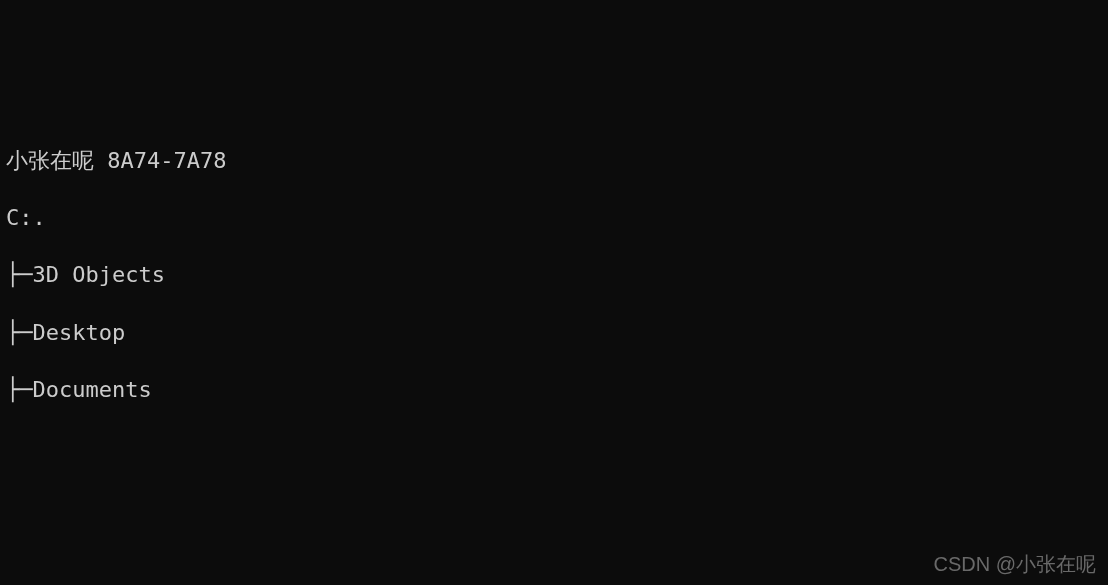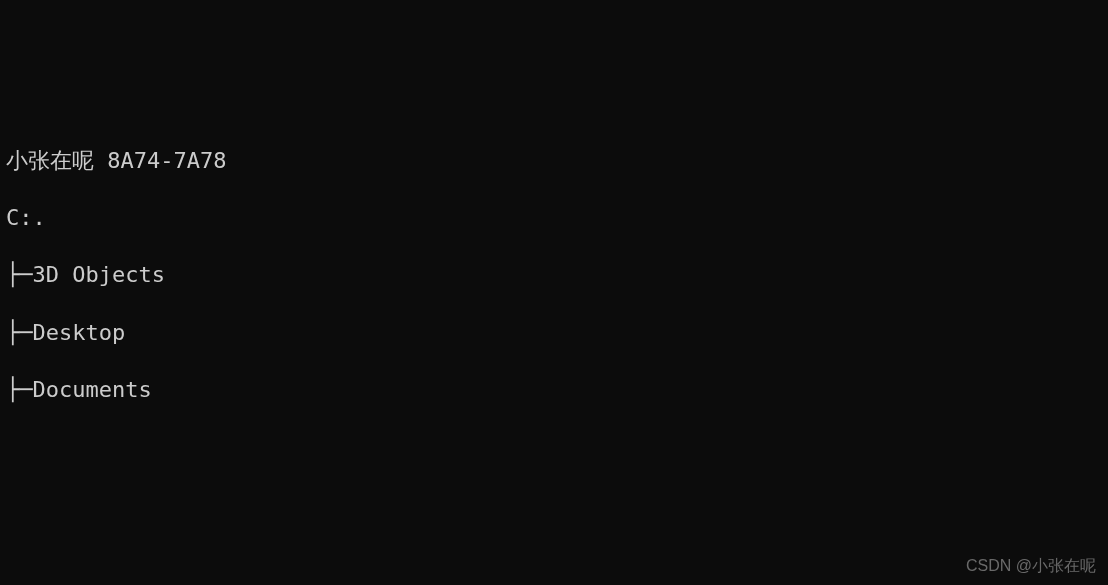--- a/index.html
+++ b/index.html
@@ -21,21 +21,21 @@
       white-space: pre;
     }
     .line {
       display: block;
     }
     .watermark {
       position: absolute;
       bottom: 8px;
       right: 12px;
       color: #888888;
-      font-size: 16px;
+      font-size: 20px;
       font-family: 'Microsoft YaHei', sans-serif;
       opacity: 0.75;
     }
   </style>
 </head>
 <body>
 
 
 
 <div>

